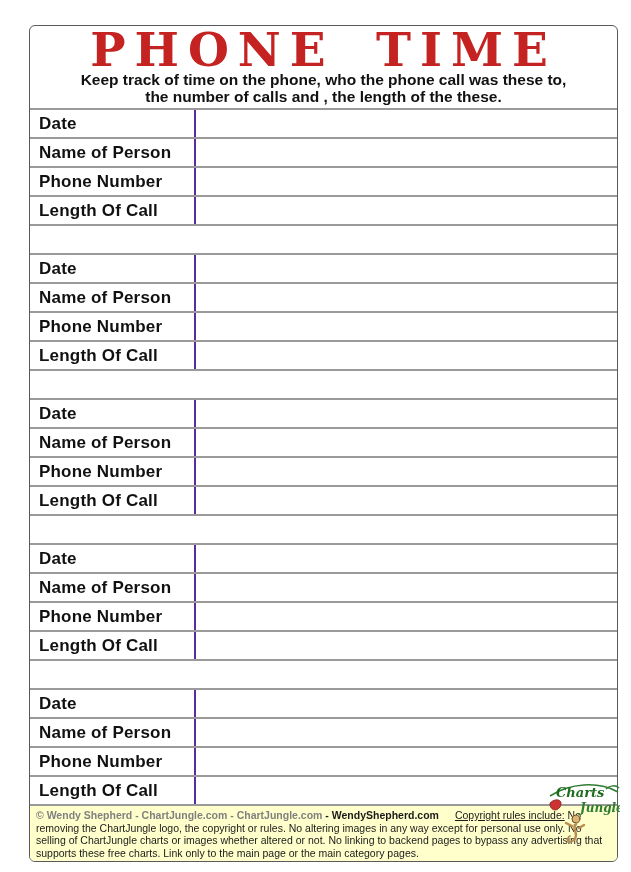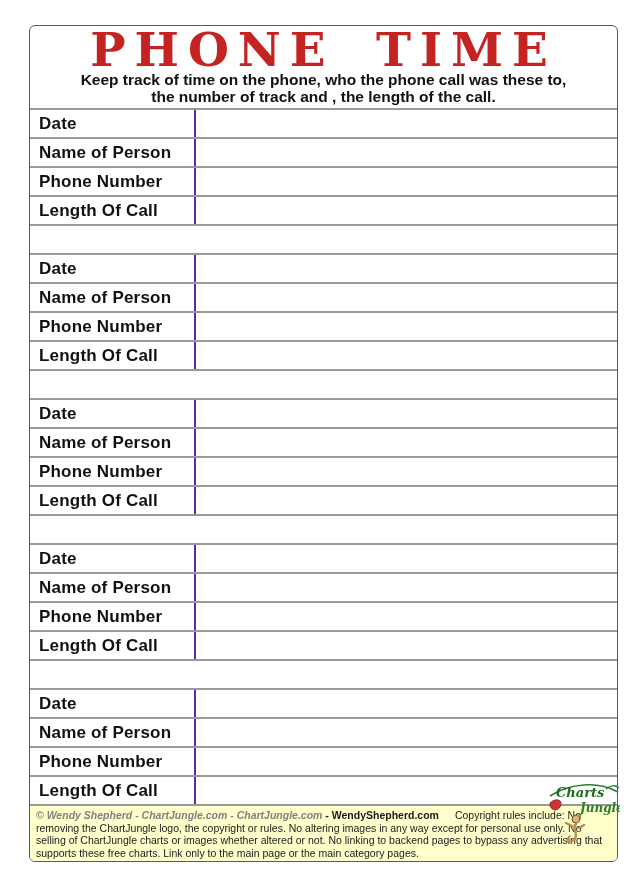--- a/index.html
+++ b/index.html
@@ -54,39 +54,39 @@
   }
   .cell-entry { flex:1; }
   .footer {
     flex:1; box-sizing:border-box;
     background:#ffffcc;
     border-radius:0 0 5px 5px;
     padding:3px 6px 2px 6px;
     font-size:10.5px; line-height:12.5px;
     color:#1a1a1a;
   }
-  .credit-gray { color:#808080; font-weight:bold;font-style:italic; }
+  .credit-gray { color:#808080; font-weight:bold; }
   .credit-black { color:#1a1a1a; font-weight:bold; }
-  .rules-intro { margin-left:16px; }
+  .rules-intro { margin-left:16px;text-decoration:underline; }
   .logo {
     position:absolute; left:546px; top:779px;
     width:74px; height:72px;
     pointer-events:none;
   }
 </style>
 </head>
 <body>
 
 <div class="page">
   <div class="sheet">
 
     <div class="header">
       <div class="title">PHONE TIME</div>
       <div class="subtitle">Keep track of time on the phone, who the phone call was these to,</div>
-      <div class="subtitle">the number of track and , the length of the call.</div>
+      <div class="subtitle">the number of calls and , the length of the these.</div>
     </div>
 
     <div class="grid" id="blocks">
       <div class="block">
         <div class="row">
           <div class="cell-label">Date</div>
           <div class="cell-entry"></div>
         </div>
         <div class="row">
           <div class="cell-label">Name of Person</div>

